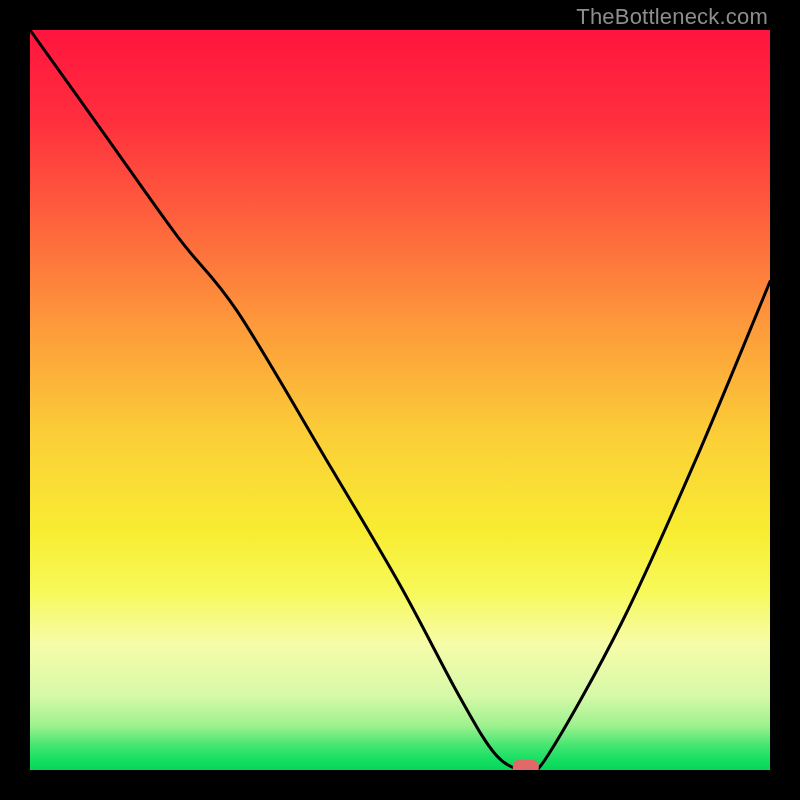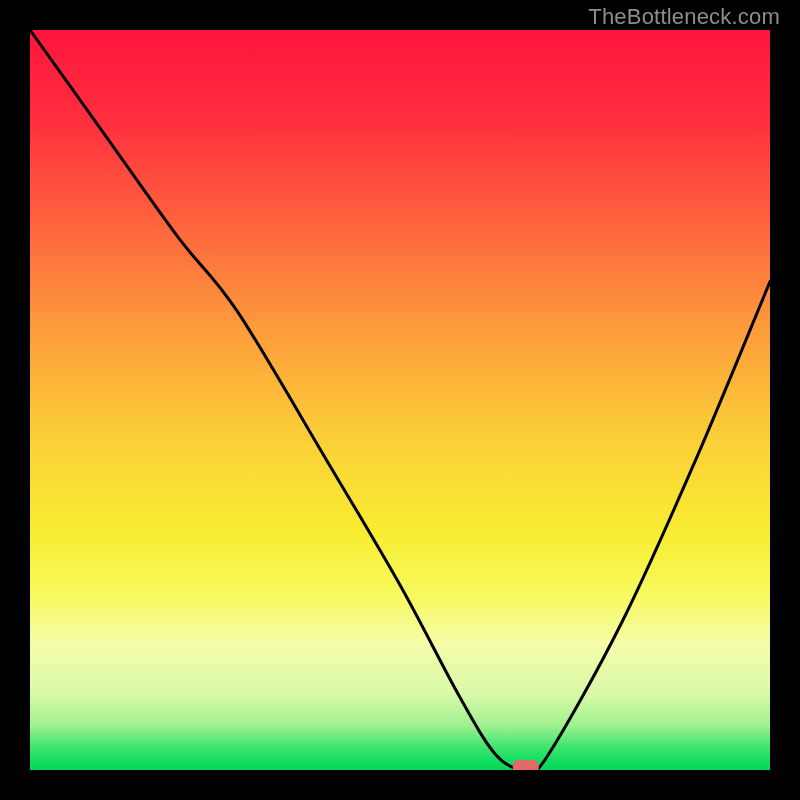--- a/index.html
+++ b/index.html
@@ -23,21 +23,21 @@
     position: absolute;
     left: 30px;
     top: 30px;
     width: 740px;
     height: 740px;
     overflow: hidden;
   }
   .watermark {
     position: absolute;
     top: 4px;
-    right: 20px;
+    right: 32px;
     color: #8d8d8d;
     font-size: 22px;
     font-weight: 500;
     letter-spacing: 0.2px;
     text-align: center;
   }
   svg { display: block; }
 </style>
 </head>
 <body>

